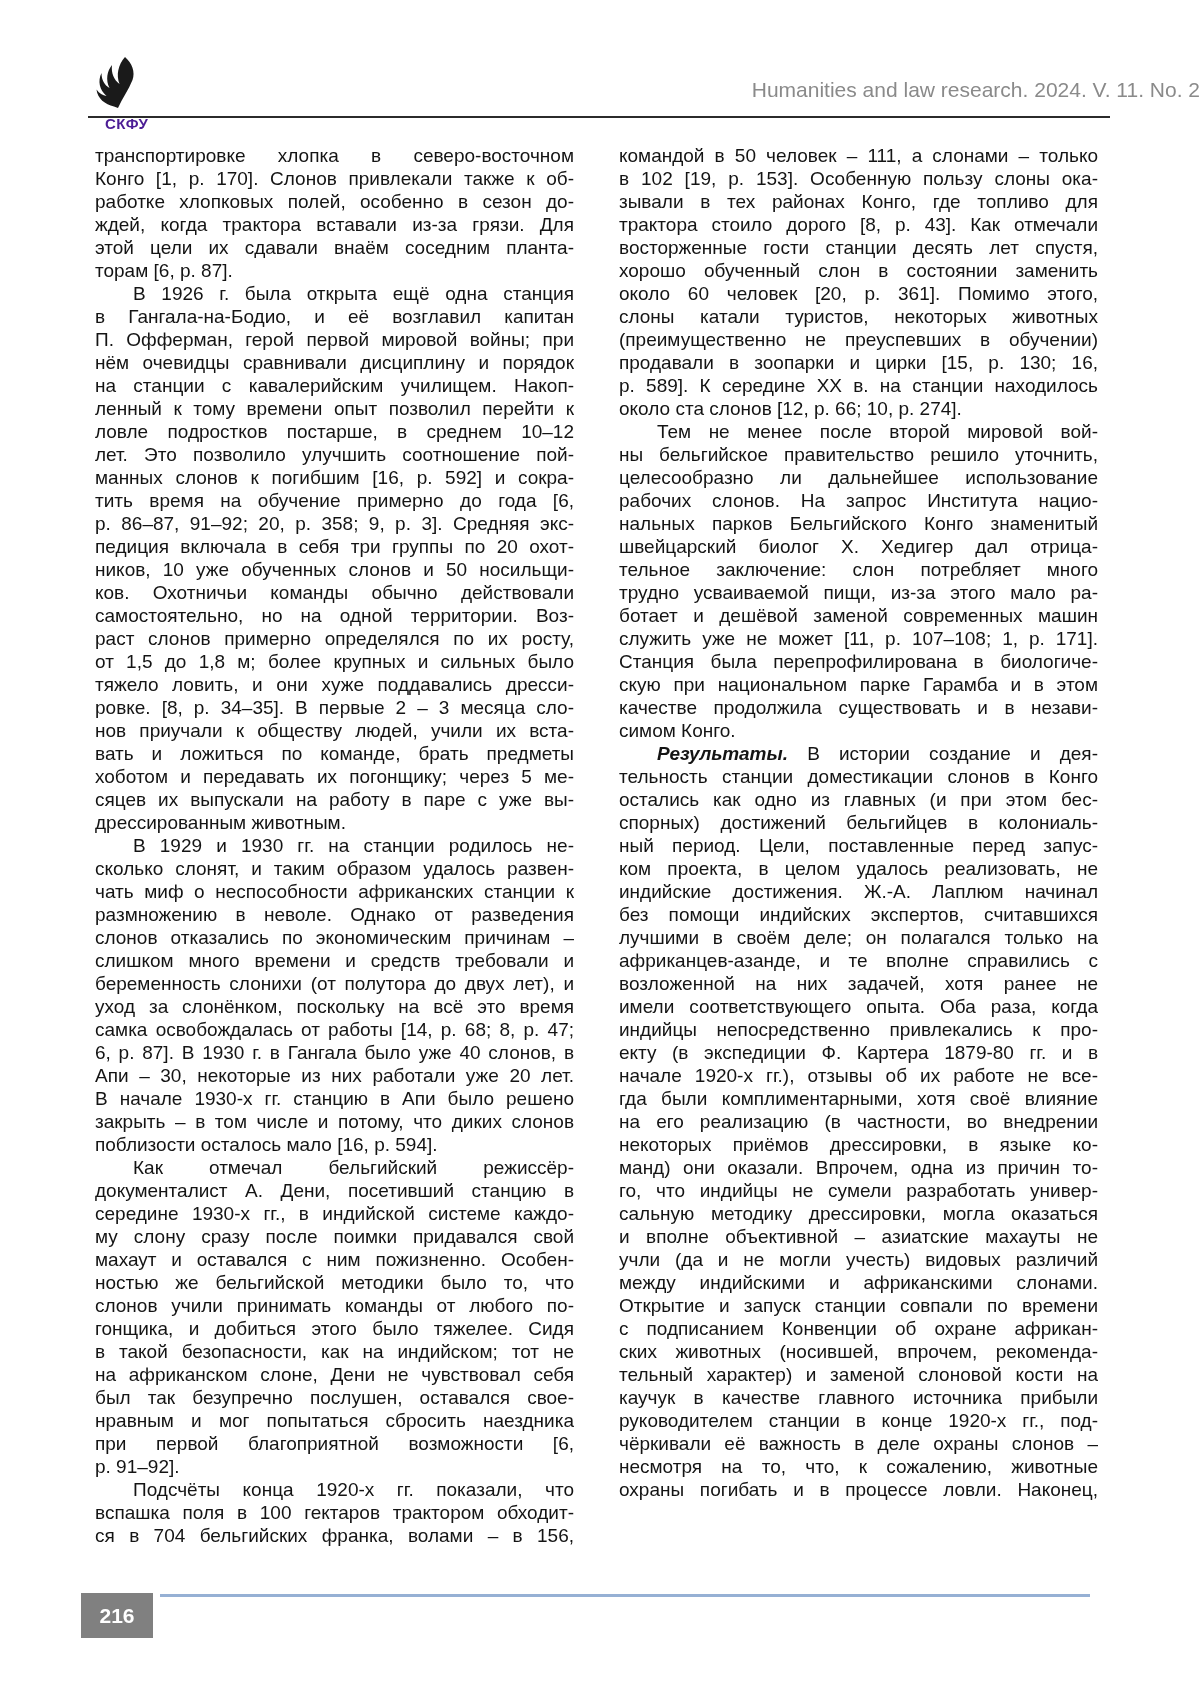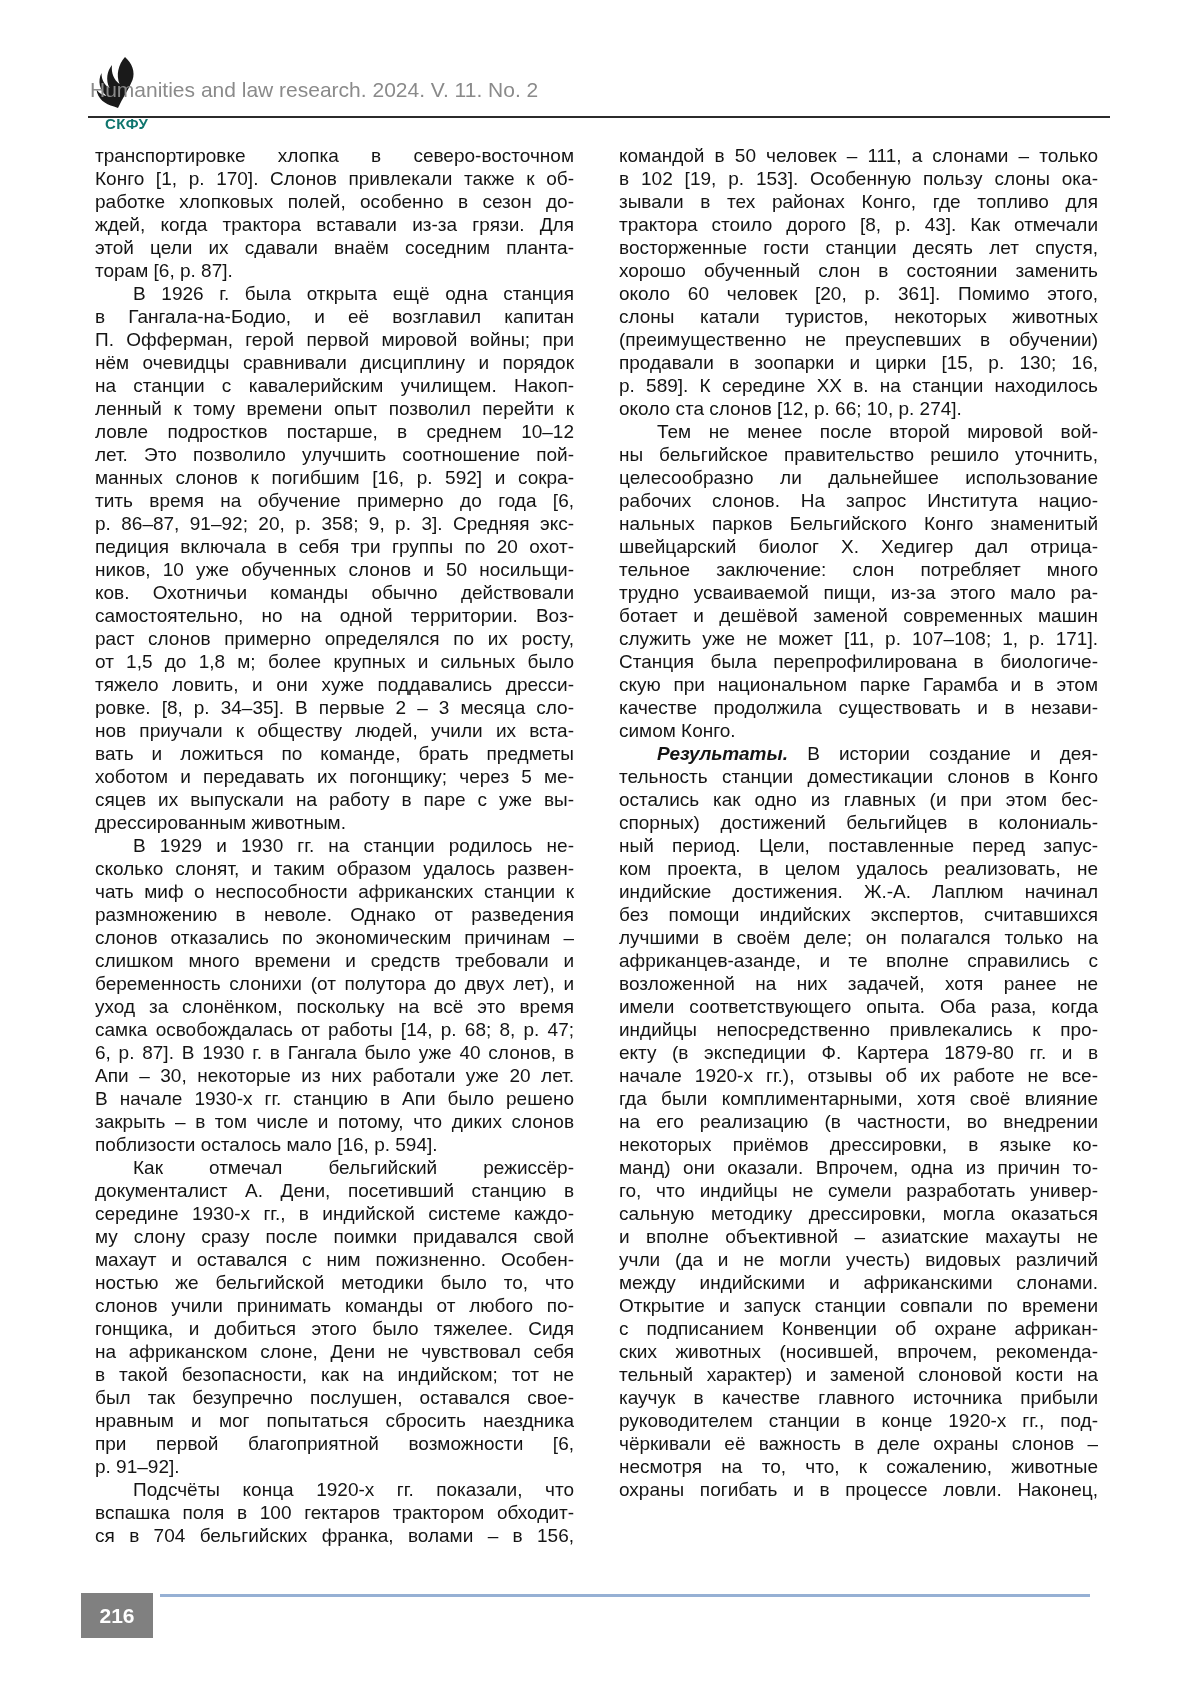--- a/index.html
+++ b/index.html
@@ -10,25 +10,25 @@
     background:#ffffff;
     font-family:"Liberation Sans","DejaVu Sans",sans-serif;
     color:#141414;
     overflow:hidden;
   }
   
   .logo{position:absolute;left:92px;top:56px;width:90px;height:82px;}
   .logo svg{position:absolute;left:0;top:0;}
   .logo-text{
     position:absolute;left:13px;top:59px;
-    font-size:15px;font-weight:600;letter-spacing:.5px;color:#0f766e;
+    font-size:15px;font-weight:600;letter-spacing:.5px;color:#4c1d95;
   }
   .journal-title{
     position:absolute;left:90px;top:78px;width:1110px;
-    text-align:left;font-size:21px;color:#8a8a8a;
+    text-align:right;font-size:21px;color:#8a8a8a;
   }
   .header-rule{
     position:absolute;left:88px;top:116px;width:1022px;height:2px;
     background:#2b2b2b;
   }
   
   .columns{
     position:absolute;left:95px;top:144px;width:1003px;
     display:flex;gap:45px;
   }
@@ -134,22 +134,22 @@
         </div>
         <div class="para">
           <div class="line indent">Как отмечал бельгийский режиссёр-</div>
           <div class="line">документалист А. Дени, посетивший станцию в</div>
           <div class="line">середине 1930-х гг., в индийской системе каждо-</div>
           <div class="line">му слону сразу после поимки придавался свой</div>
           <div class="line">махаут и оставался с ним пожизненно. Особен-</div>
           <div class="line">ностью же бельгийской методики было то, что</div>
           <div class="line">слонов учили принимать команды от любого по-</div>
           <div class="line">гонщика, и добиться этого было тяжелее. Сидя</div>
+          <div class="line">в такой безопасности, как на индийском; тот не</div>
           <div class="line">на африканском слоне, Дени не чувствовал себя</div>
-          <div class="line">в такой безопасности, как на индийском; тот не</div>
           <div class="line">был так безупречно послушен, оставался свое-</div>
           <div class="line">нравным и мог попытаться сбросить наездника</div>
           <div class="line">при первой благоприятной возможности [6,</div>
           <div class="line endline">p. 91–92].</div>
         </div>
         <div class="para">
           <div class="line indent">Подсчёты конца 1920-х гг. показали, что</div>
           <div class="line">вспашка поля в 100 гектаров трактором обходит-</div>
           <div class="line">ся в 704 бельгийских франка, волами – в 156,</div>
         </div>

